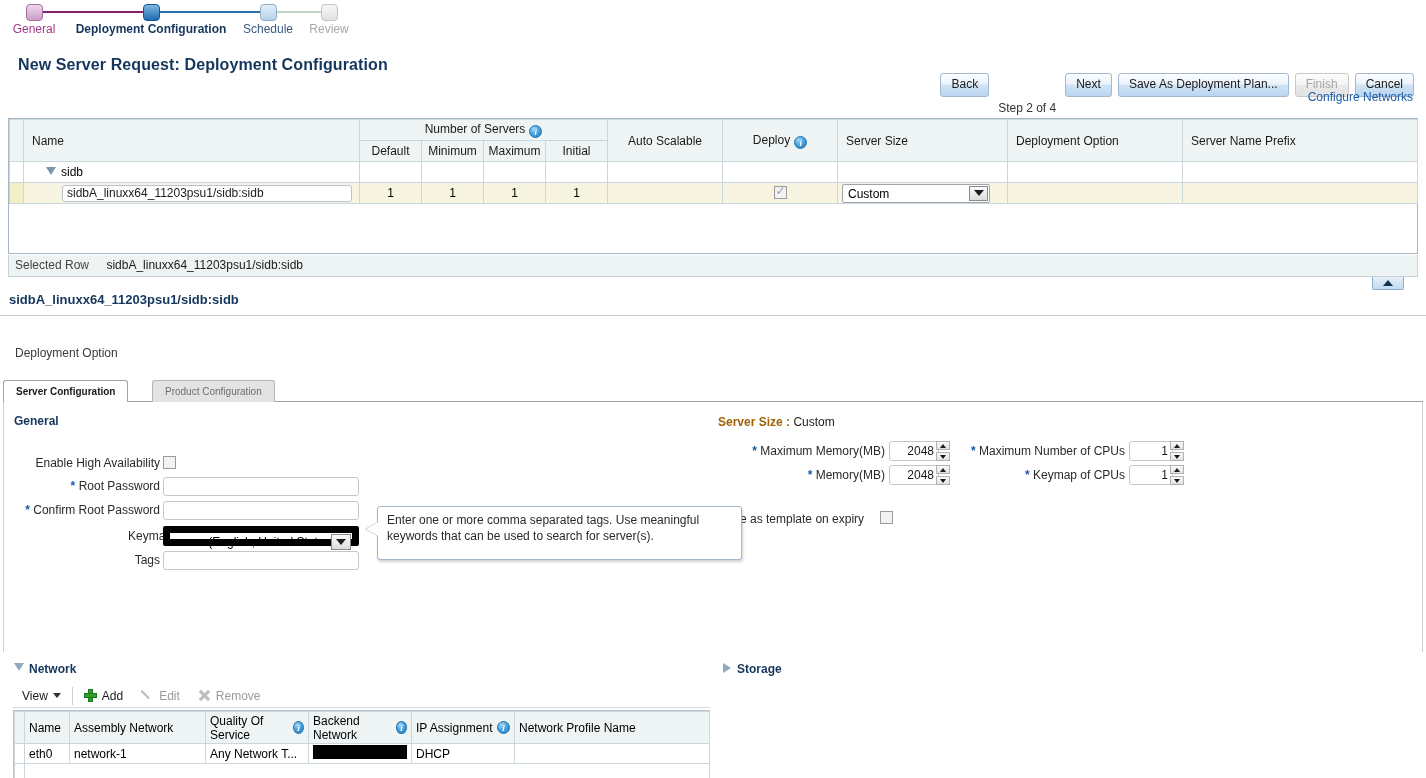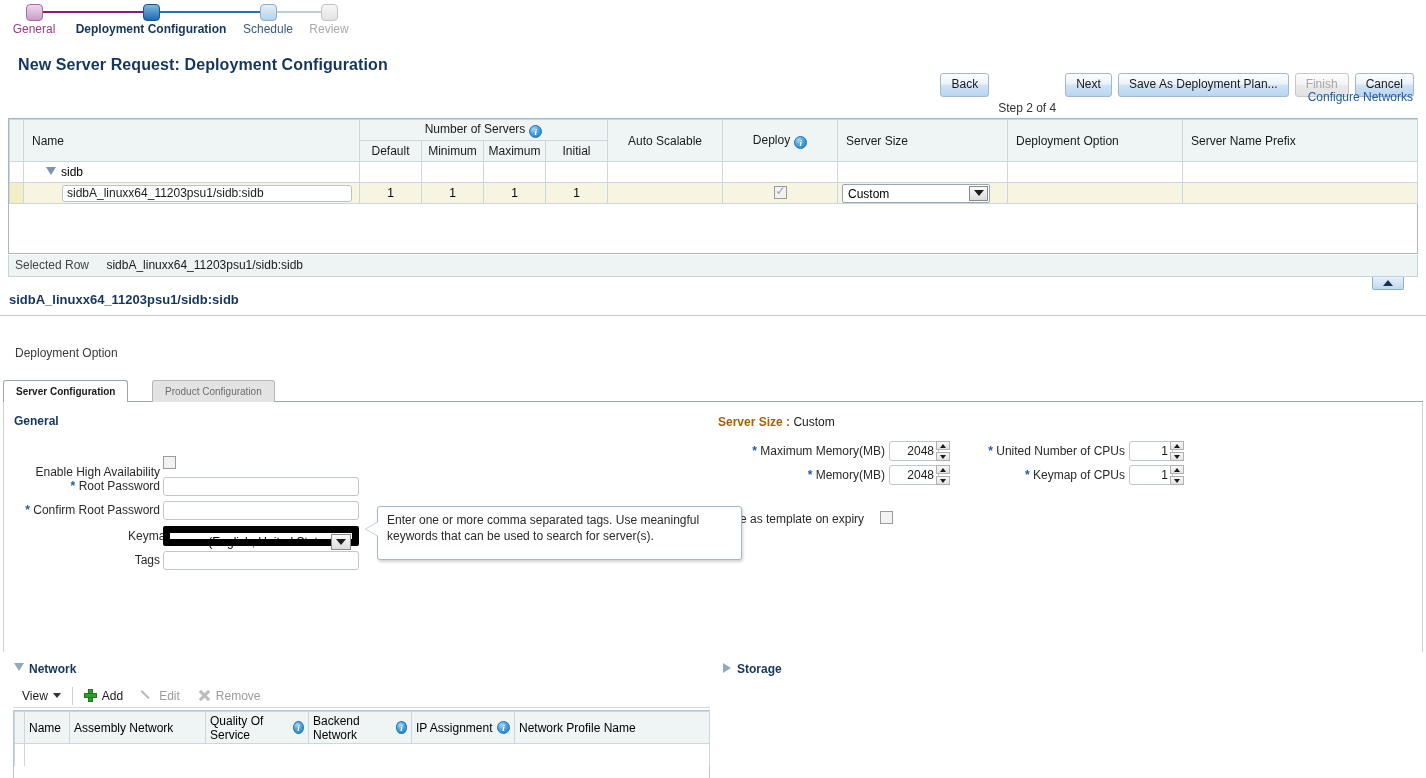--- a/index.html
+++ b/index.html
@@ -418,21 +418,21 @@
 
 <div id="content-panel"></div>
 
 <div id="general-heading">General</div>
 
 <div id="server-size-line">
   <span class="ss-lbl">Server Size :</span>
   <span class="ss-val">Custom</span>
 </div>
 
-<div class="fld-label" style="left:28px;top:456px;width:132px;margin-top:9px;">Enable High Availability</div>
+<div class="fld-label" style="left:28px;top:456px;width:132px;">Enable High Availability</div>
 <span class="cbx" style="position:absolute;left:163px;top:456px;"></span>
 
 <div class="fld-label" style="left:10px;top:479px;width:150px;"><span class="req">*</span> <span>Root Password</span></div>
 <input type="password" class="txt" style="left: 163px; top: 477px; width: 196px;" value="">
 
 <div class="fld-label" style="left:10px;top:503px;width:150px;"><span class="req">*</span> <span>Confirm Root Password</span></div>
 <input type="password" class="txt" style="left: 163px; top: 501px; width: 196px;" value="">
 
 <div class="fld-label" style="left:72px;top:529px;width:100px;">Keymap</div>
 <div class="sel-box" style="left:163px;top:526px;width:196px;">
@@ -452,21 +452,21 @@
     <span class="dn"></span>
   </div>
 
 <div class="fld-label" style="left:700px;top:468px;width:185px;"><span class="req">*</span> <span>Memory(MB)</span></div>
 <div class="spin" style="left:889px;top:465px;width:50px;">2048</div>
 <div class="spin-btns" style="left:936px;top:465px;">
     <span class="up"></span>
     <span class="dn"></span>
   </div>
 
-<div class="fld-label" style="left:960px;top:444px;width:165px;"><span class="req">*</span> <span>United Number of CPUs</span></div>
+<div class="fld-label" style="left:960px;top:444px;width:165px;"><span class="req">*</span> <span>Maximum Number of CPUs</span></div>
 <div class="spin" style="left:1129px;top:441px;width:44px;">1</div>
 <div class="spin-btns" style="left:1170px;top:441px;">
     <span class="up"></span>
     <span class="dn"></span>
   </div>
 
 <div class="fld-label" style="left:960px;top:468px;width:165px;"><span class="req">*</span> <span>Keymap of CPUs</span></div>
 <div class="spin" style="left:1129px;top:465px;width:44px;">1</div>
 <div class="spin-btns" style="left:1170px;top:465px;">
     <span class="up"></span>
@@ -539,18 +539,27 @@
           <span class="th-flex">
               <span class="txt2">IP Assignment</span>
               <span class="ico-i">i</span>
             </span>
         </th>
         <th>Network Profile Name</th>
       </tr>
     </thead>
     <tbody>
       <tr>
+        <td class="net-gutter"></td>
+        <td>eth0</td>
+        <td>network-1</td>
+        <td>Any Network T...</td>
+        <td><span class="redacted"></span></td>
+        <td>DHCP</td>
+        <td></td>
+      </tr>
+      <tr>
         <td class="net-gutter" style="border-bottom:none;"></td>
         <td colspan="6" style="height:22px;border-bottom:none;"></td>
       </tr>
     </tbody>
   </table>
 </div>
 
 </body></html>

